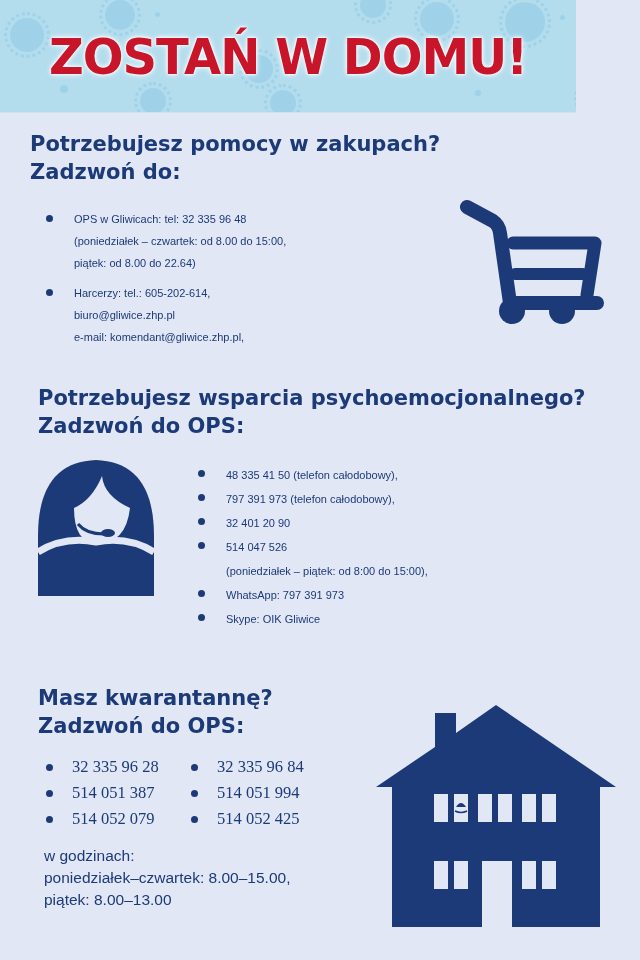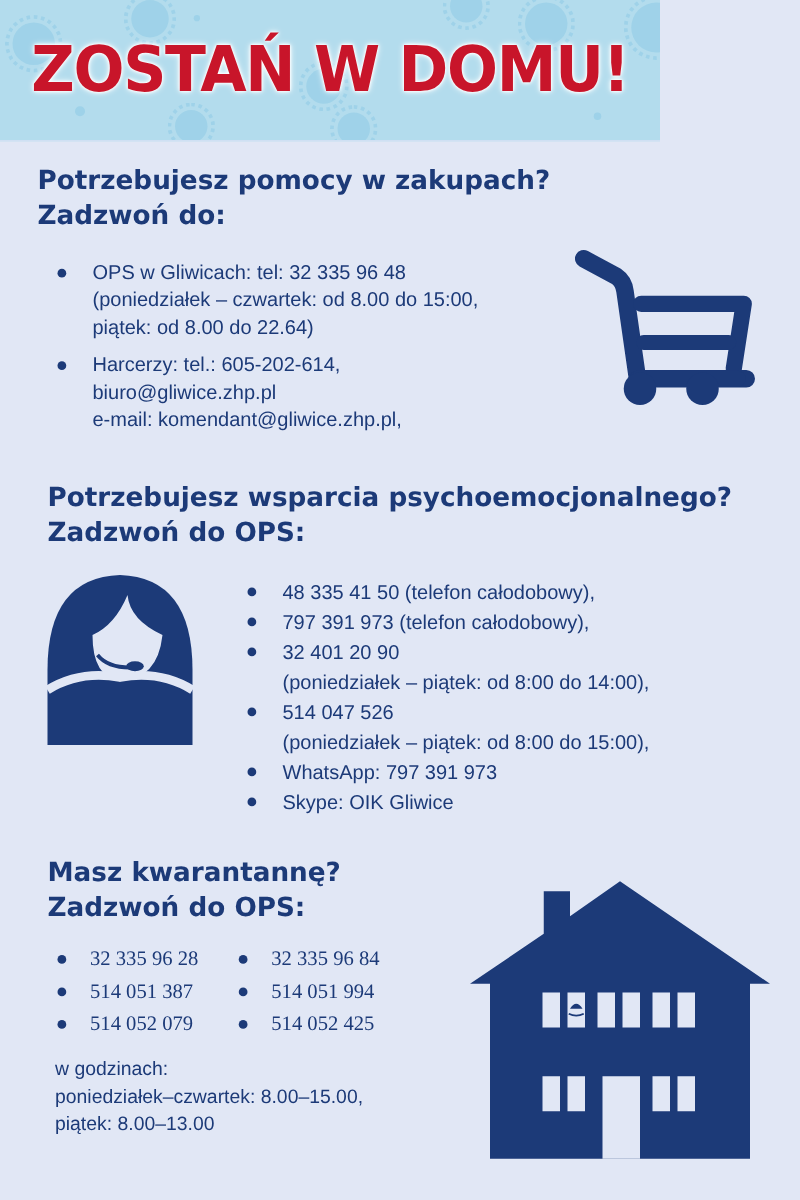--- a/index.html
+++ b/index.html
@@ -4,21 +4,21 @@
 <style>
   * { margin: 0; padding: 0; box-sizing: border-box; }
   html, body { width: 640px; height: 960px; overflow: hidden; }
   body {
     background: #e1e7f5;
     font-family: "Liberation Sans", "DejaVu Sans", sans-serif;
     color: #1c3a78;
     position: relative;
   }
   .header {
-    position: absolute; left: 0; top: 0; width: 528px; height: 113px;
+    position: absolute; left: 0; top: 0; width: 576px; height: 113px;
     background: #b3dced;
     overflow: hidden;
     border-bottom: 1px solid #cfe0f3;
   }
   .virus {
     position: absolute; border-radius: 50%;
     background: #8fcbe6; opacity: 0.55;
   }
   .virus::before {
     content: ""; position: absolute; inset: -6px;
@@ -37,21 +37,21 @@
     transform: scaleY(1.05);
   }
   .heading {
     position: absolute;
     font-family: "DejaVu Sans", sans-serif;
     font-weight: bold;
     font-size: 21px;
     line-height: 28px;
     color: #1c3a78;
   }
-  .list { position: absolute; list-style: none; font-size: 16px; color: #1c3a78; }
+  .list { position: absolute; list-style: none; font-size: 11px; color: #1c3a78; }
   .list li { position: relative; padding-left: 30px; }
   .list li .bullet {
     position: absolute; left: 2px; top: 7px; width: 7px; height: 7px;
     background: #1c3a78; border-radius: 50%;
   }
   .list li .line { display: block; line-height: 22px; }
   .s1 li { margin-bottom: 8px; }
   .s2 li .line { line-height: 24px; }
   .grid3 {
     position: absolute; left: 44px; top: 756px;
@@ -137,21 +137,20 @@
     <span class="bullet"></span>
     <span class="line">48 335 41 50 (telefon całodobowy),</span>
   </li>
   <li>
     <span class="bullet"></span>
     <span class="line">797 391 973 (telefon całodobowy),</span>
   </li>
   <li>
     <span class="bullet"></span>
     <span class="line">32 401 20 90</span>
-    <span class="line">(poniedziałek – piątek: od 8:00 do 14:00),</span>
   </li>
   <li>
     <span class="bullet"></span>
     <span class="line">514 047 526</span>
     <span class="line">(poniedziałek – piątek: od 8:00 do 15:00),</span>
   </li>
   <li>
     <span class="bullet"></span>
     <span class="line">WhatsApp: 797 391 973</span>
   </li>

